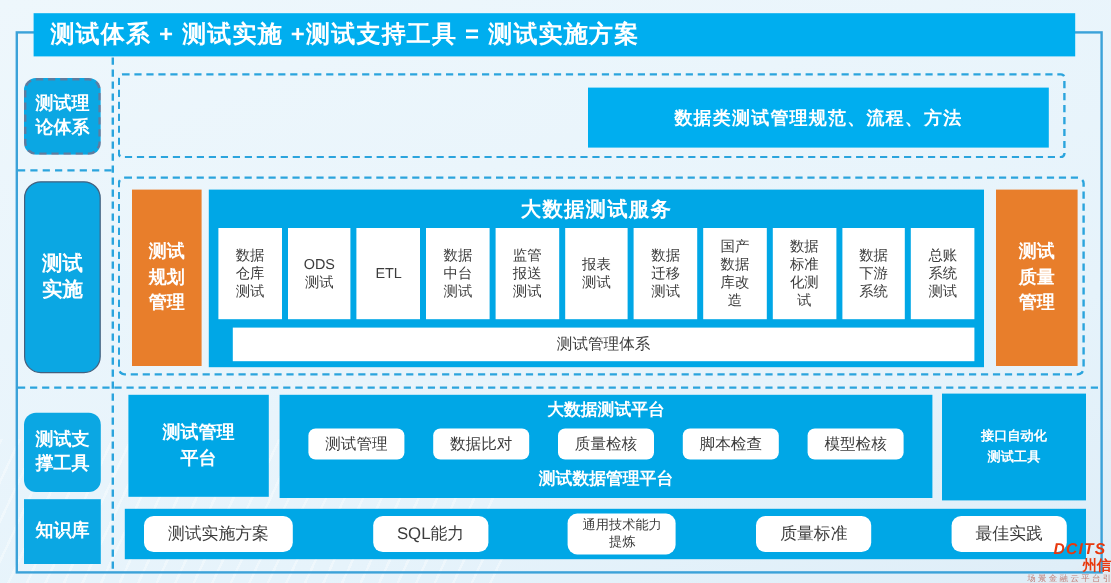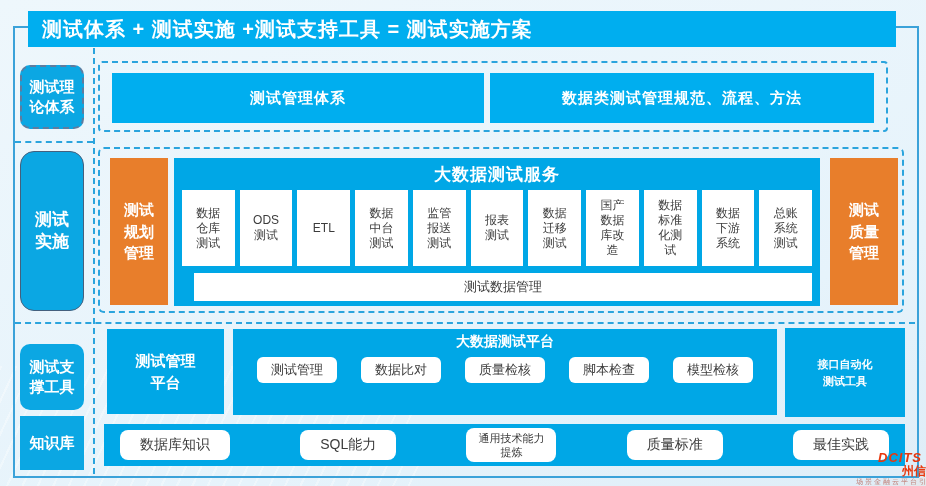--- a/index.html
+++ b/index.html
@@ -80,21 +80,20 @@
 
 <div class="sbox sb1">测试理
 论体系</div>
 <div class="sbox sb2">测试
 实施</div>
 <div class="sbox sb3">测试支
 撑工具</div>
 <div class="sbox sb4">知识库</div>
 
 <div class="dashbox sec1">
-  <div class="bluebox s1b s1b1">测试管理体系</div>
   <div class="bluebox s1b s1b2">数据类测试管理规范、流程、方法</div>
 </div>
 
 <div class="dashbox sec2">
   <div class="orange org1">测试
 规划
 管理</div>
   <div class="service">
     <div class="service-title">大数据测试服务</div>
     <div class="cells">
@@ -123,44 +122,45 @@
 标准
 化测
 试</div>
       <div class="cell">数据
 下游
 系统</div>
       <div class="cell">总账
 系统
 测试</div>
     </div>
-    <div class="svc-bar">测试数据管理</div>
+    <div class="svc-bar">测试管理体系</div>
   </div>
   <div class="orange org2">测试
 质量
 管理</div>
 </div>
 
 <div class="bluebox s3left">测试管理
 平台</div>
 <div class="s3mid">
   <div class="s3title">大数据测试平台</div>
   <div class="pillrow">
     <div class="pill">测试管理</div>
     <div class="pill">数据比对</div>
     <div class="pill">质量检核</div>
     <div class="pill">脚本检查</div>
     <div class="pill">模型检核</div>
   </div>
+  <div class="s3title">测试数据管理平台</div>
 </div>
 <div class="bluebox s3right">接口自动化
 测试工具</div>
 
 <div class="sec4">
-  <div class="kpill">数据库知识</div>
+  <div class="kpill">测试实施方案</div>
   <div class="kpill">SQL能力</div>
   <div class="kpill small">通用技术能力
 提炼</div>
   <div class="kpill">质量标准</div>
   <div class="kpill">最佳实践</div>
 </div>
 
 <div class="logo">
   <div class="logo-latin">DCITS</div>
   <div class="logo-cn">州信</div>

